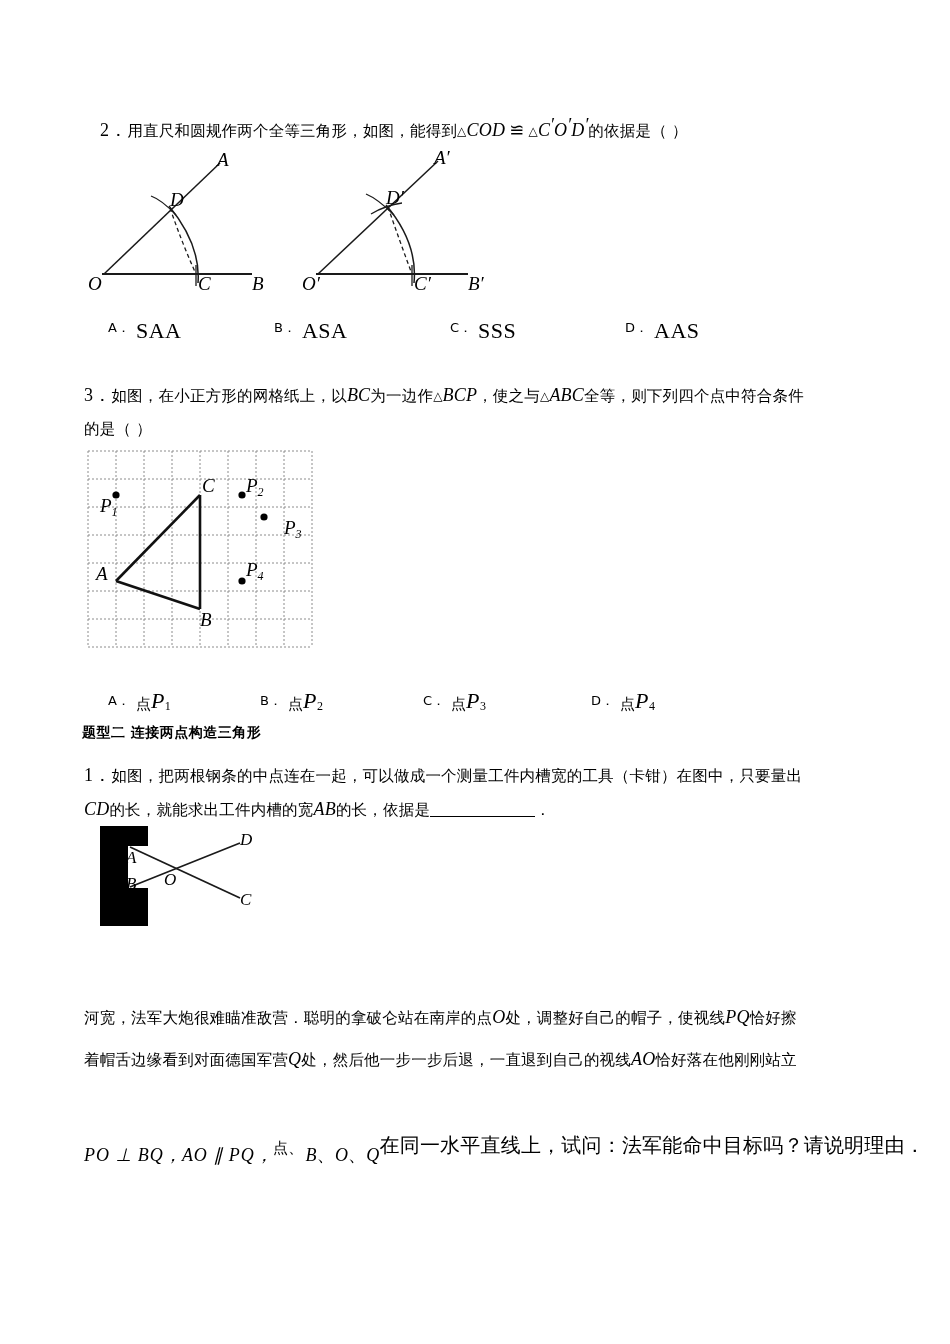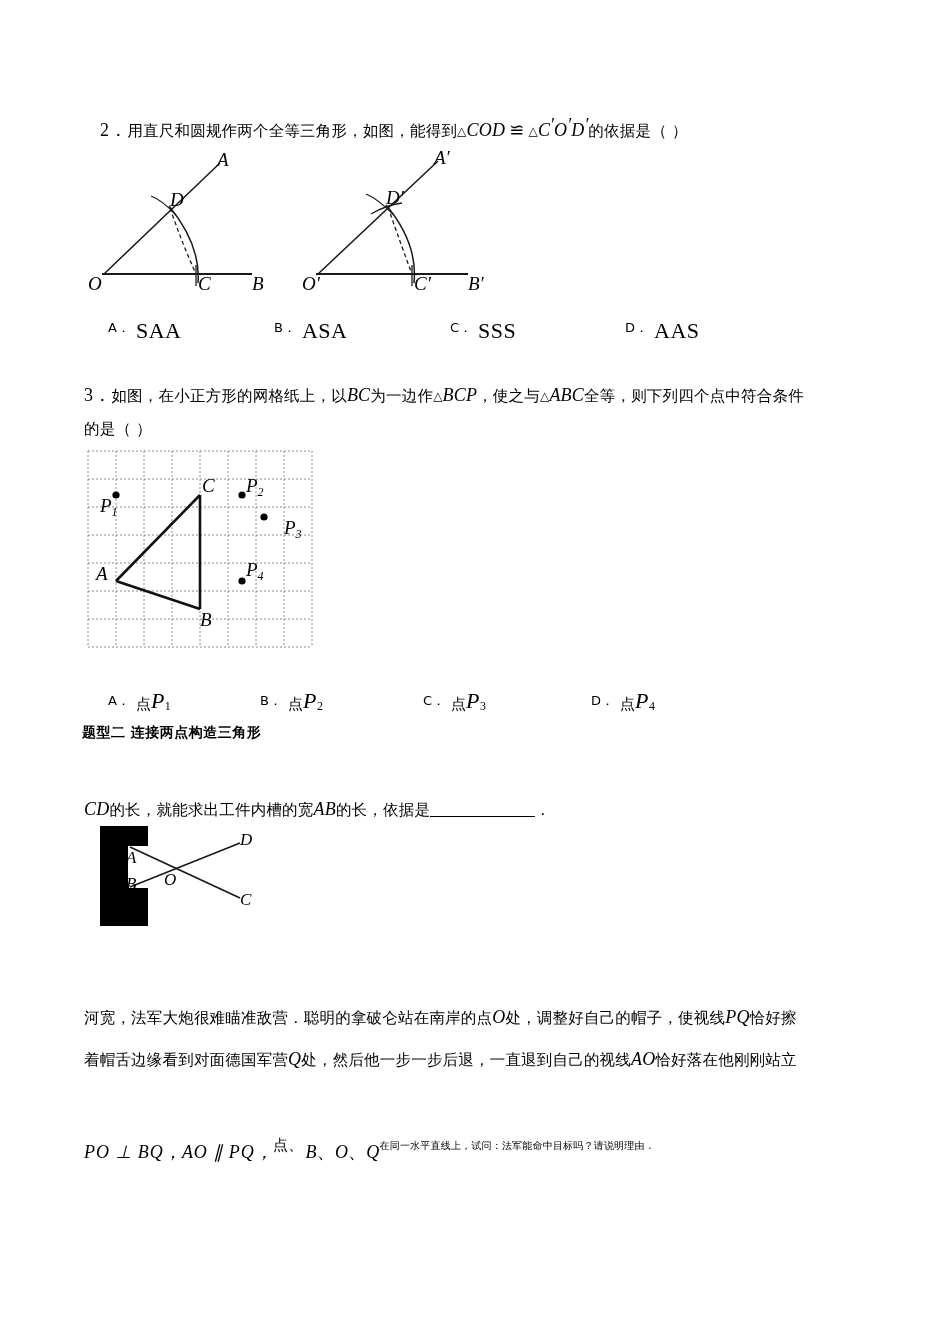--- a/index.html
+++ b/index.html
@@ -117,21 +117,21 @@
     height: 14px;
     vertical-align: -2px;
   }
   .sup-cn {
     font-family: "DejaVu Sans", sans-serif;
     font-size: 15px;
     vertical-align: 8px;
   }
   .sup-cn-small {
     font-family: "DejaVu Sans", sans-serif;
-    font-size: 10px;
+    font-size: 20px;
     vertical-align: 9px;
   }
 </style>
 </head>
 <body>
 
 <div class="page">
 
   <div class="block qline" style="left:100px; top:108px;">
     <span class="mathu">2．</span><span>用直尺和圆规作两个全等三角形，如图，能得到</span><span class="tri-sym">△</span><span class="mathi">COD</span><span class="mathu" style="padding:0 4px;">≌</span><span class="tri-sym">△</span><span class="mathi">C</span><span class="prime">′</span><span class="mathi">O</span><span class="prime">′</span><span class="mathi">D</span><span class="prime">′</span><span>的依据是（    ）</span>
@@ -273,20 +273,23 @@
     <div class="opt">
       <span class="opt-letter" style="top:-4px;">D．</span>
       <span class="opt-text-cn">点</span>
       <span class="opt-text" style="font-style:italic;">P</span>
       <span class="opt-text opt-sub">4</span>
     </div>
   </div>
 
   <div class="section-head" style="left:82px; top:724px;">题型二 连接两点构造三角形</div>
 
+  <div class="block qline" style="left:84px; top:758px;">
+    <span class="mathu">1．</span><span>如图，把两根钢条的中点连在一起，可以做成一个测量工件内槽宽的工具（卡钳）在图中，只要量出</span>
+  </div>
   <div class="block qline" style="left:84px; top:792px;">
     <span class="mathi">CD</span><span>的长，就能求出工件内槽的宽</span><span class="mathi">AB</span><span>的长，依据是</span><span class="blank-line"></span><span>．</span>
   </div>
 
   <div class="fig" style="left:100px; top:826px; width:185px; height:100px;">
     <svg width="185" height="100" viewBox="0 0 185 100">
 
       <path d="M 0 0 L 48 0 L 48 20 L 28 20 L 28 62 L 48 62 L 48 100 L 0 100 Z" fill="#000000"></path>
 
       <g stroke="#1a1a1a" stroke-width="1.8" fill="none">

